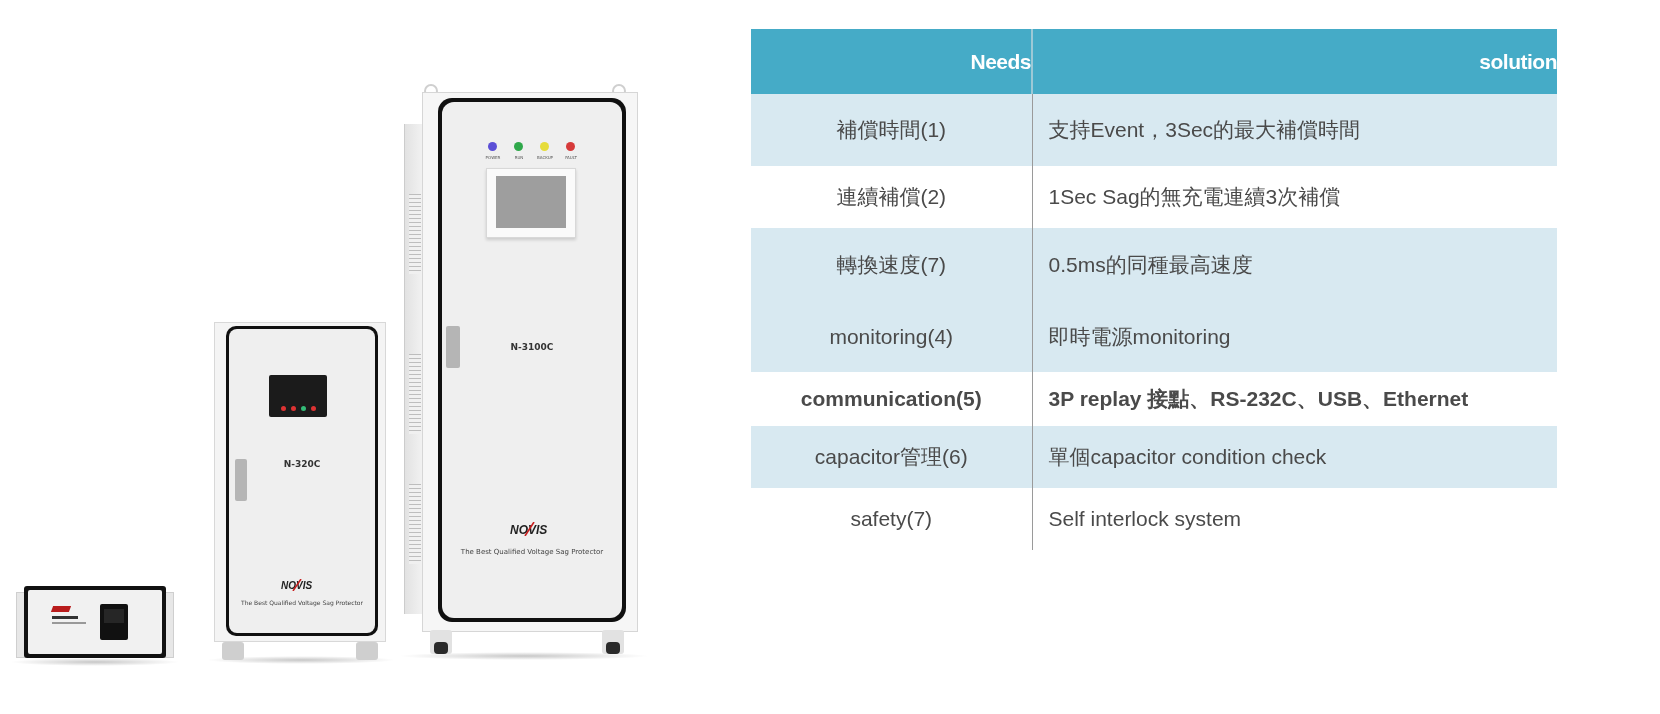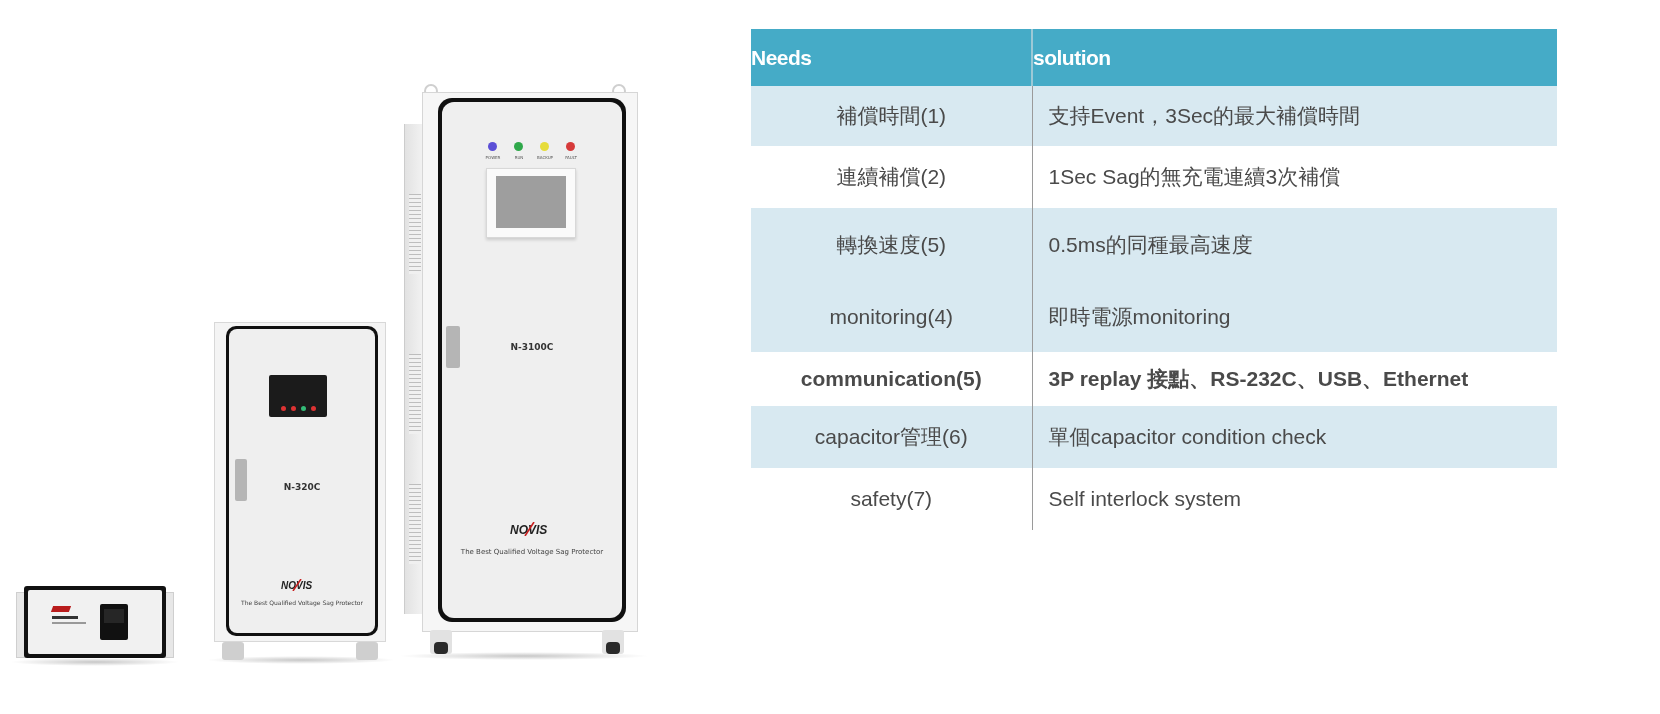--- a/index.html
+++ b/index.html
@@ -26,21 +26,21 @@
   .unit-small .display::after { content:""; position:absolute; left:4px; top:5px; width:20px; height:14px; background:#262626; }
 
   
   .unit-mid { position:absolute; left:214px; top:314px; width:172px; height:346px; }
   .unit-mid .body { position:absolute; left:0; right:0; top:8px; bottom:18px; background:#f4f4f4; border:1px solid #d8d8d8; }
   .unit-mid .door { position:absolute; left:12px; right:8px; top:12px; bottom:24px; background:#101010; border-radius:10px; }
   .unit-mid .door-face { position:absolute; left:3px; right:3px; top:3px; bottom:3px; background:#efefef; border-radius:8px; }
   .unit-mid .lcd { position:absolute; left:40px; top:46px; width:58px; height:42px; background:#1b1b1b; border-radius:2px; }
   .unit-mid .lcd .btn { position:absolute; bottom:6px; width:5px; height:5px; border-radius:50%; background:#d33; }
   .unit-mid .handle { position:absolute; left:6px; top:130px; width:12px; height:42px; background:#b5b5b5; border-radius:2px; }
-  .unit-mid .model { position:absolute; left:0; right:0; top:153px; text-align:center;
+  .unit-mid .model { position:absolute; left:0; right:0; top:130px; text-align:center;
                      font-size:9px; font-weight:bold; color:#333; }
   .unit-mid .logo { position:absolute; left:50px; top:250px; width:36px; height:12px; }
   .unit-mid .slogan { position:absolute; left:0; right:0; top:270px; text-align:center; font-size:6px; color:#444; }
   .unit-mid .foot { position:absolute; bottom:0; width:22px; height:18px; background:#cfcfcf; border-radius:3px; }
 
   
   .unit-tall { position:absolute; left:404px; top:84px; width:234px; height:570px; }
   .unit-tall .side { position:absolute; left:0; top:40px; width:20px; bottom:40px; background:linear-gradient(90deg,#e2e2e2,#f4f4f4);
                      border-left:1px solid #ccc; }
   .unit-tall .side .vent { position:absolute; left:4px; width:12px; height:80px;
@@ -58,22 +58,22 @@
   .unit-tall .handle { position:absolute; left:4px; top:224px; width:14px; height:42px; background:#b5b5b5; border-radius:2px; }
   .unit-tall .model { position:absolute; left:0; right:0; top:240px; text-align:center; font-size:9px; font-weight:bold; color:#333; }
   .unit-tall .logo { position:absolute; left:66px; top:420px; width:42px; height:14px; }
   .unit-tall .slogan { position:absolute; left:0; right:0; top:446px; text-align:center; font-size:7px; color:#444; }
   .unit-tall .caster { position:absolute; bottom:0; width:22px; height:24px; background:#e2e2e2; border-radius:3px; }
   .unit-tall .caster::after { content:""; position:absolute; left:4px; bottom:0; width:14px; height:12px; background:#2a2a2a; border-radius:4px; }
 
   
   .spec-table { position:absolute; left:751px; top:29px; width:806px; border-collapse:collapse; }
   .spec-table th, .spec-table td { padding:0; vertical-align:middle; }
-  .spec-table th { background:#45abc7; color:#ffffff; font-size:21px; font-weight:bold; height:57px;
-                   text-align:left; font-family:"Liberation Sans", sans-serif; letter-spacing:-0.5px; }
+  .spec-table th { background:#45abc7; color:#ffffff; font-size:21px; font-weight:bold; height:65px;
+                   text-align:right; font-family:"Liberation Sans", sans-serif; letter-spacing:-0.5px; }
   .spec-table th.col-needs { width:280px; border-right:2px solid #9cc9d6; }
   .spec-table td { font-size:21px; color:#4a4a4a; font-family:"Liberation Sans", sans-serif; }
   .spec-table td.need { text-align:center; width:280px; border-right:1px solid #9a9a9a; }
   .spec-table td.sol { padding-left:16px; }
   .spec-table tr.odd td { background:#d8e9f1; }
   .spec-table tr.even td { background:#ffffff; }
   .spec-table tr.last td { border-bottom:1px solid #b9b9b9; }
   .spec-table tr.last td.need { border-right:1px solid #9a9a9a; }
 </style>
 </head>
@@ -160,30 +160,30 @@
 </div>
 
 <table class="spec-table">
   <thead>
     <tr>
       <th class="col-needs" style="background: rgb(69, 171, 199);">Needs</th>
       <th class="col-sol" style="background: rgb(69, 171, 199);">solution</th>
     </tr>
   </thead>
   <tbody>
-    <tr class="odd" style="height:60px;padding-left:12px;">
+    <tr class="odd" style="height:72px;padding-left:12px;">
       <td class="need" style="background: rgb(216, 233, 241); color: rgb(74, 74, 74);">補償時間(1)</td>
       <td class="sol" style="background: rgb(216, 233, 241); color: rgb(74, 74, 74);">支持Event，3Sec的最大補償時間</td>
     </tr>
     <tr class="even" style="height:62px;">
       <td class="need" style="color: rgb(74, 74, 74);">連續補償(2)</td>
       <td class="sol" style="color: rgb(74, 74, 74);">1Sec Sag的無充電連續3次補償</td>
     </tr>
     <tr class="odd" style="height:74px;">
-      <td class="need" style="background: rgb(216, 233, 241); color: rgb(74, 74, 74);">轉換速度(5)</td>
+      <td class="need" style="background: rgb(216, 233, 241); color: rgb(74, 74, 74);">轉換速度(7)</td>
       <td class="sol" style="background: rgb(216, 233, 241); color: rgb(74, 74, 74);">0.5ms的同種最高速度</td>
     </tr>
     <tr class="odd" style="height:70px;">
       <td class="need" style="background: rgb(216, 233, 241); color: rgb(74, 74, 74);">monitoring(4)</td>
       <td class="sol" style="background: rgb(216, 233, 241); color: rgb(74, 74, 74);">即時電源monitoring</td>
     </tr>
     <tr class="even" style="height:54px;font-weight:bold;">
       <td class="need" style="color: rgb(74, 74, 74);">communication(5)</td>
       <td class="sol" style="color: rgb(74, 74, 74);">3P replay 接點、RS-232C、USB、Ethernet</td>
     </tr>

